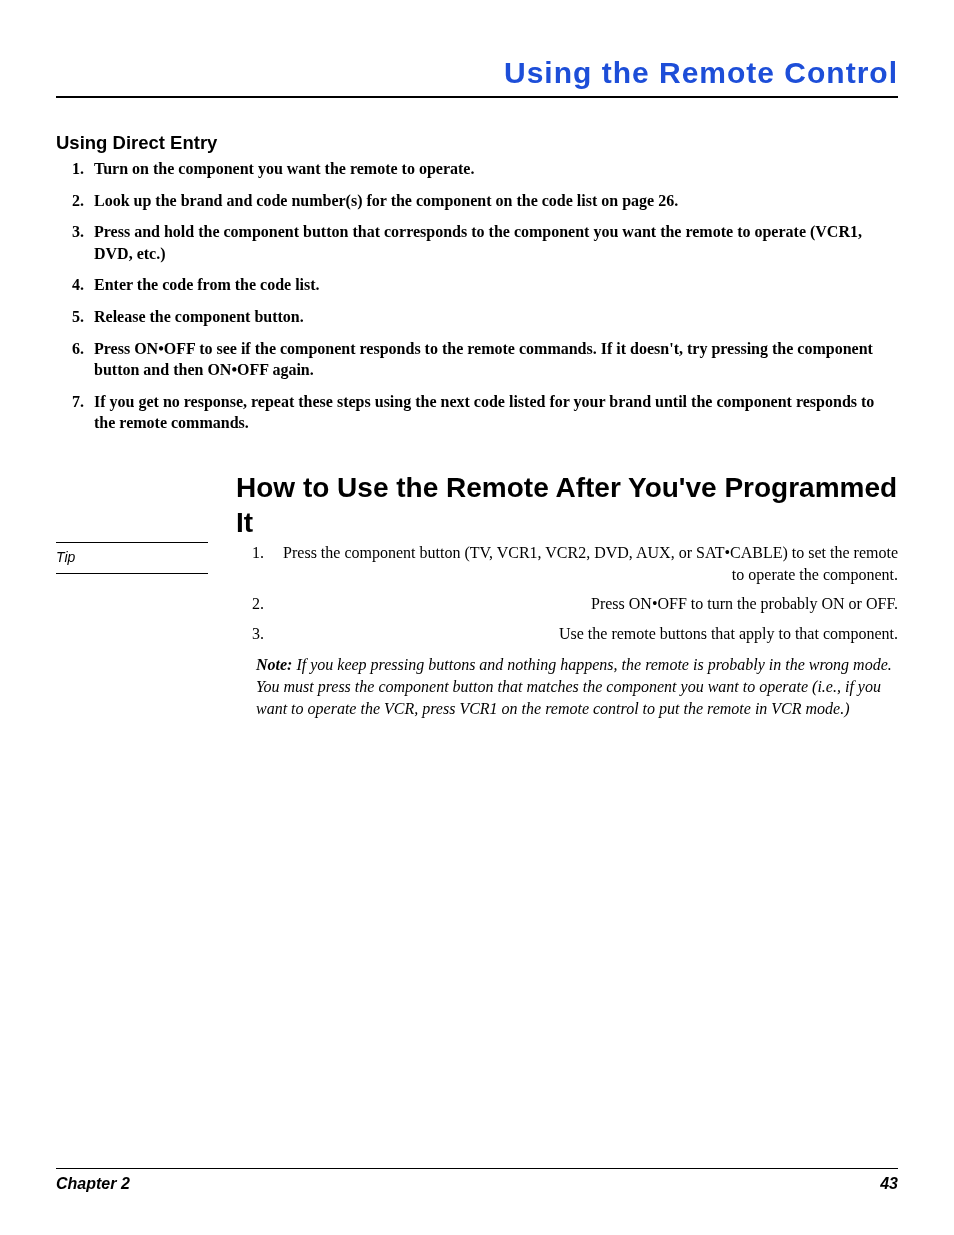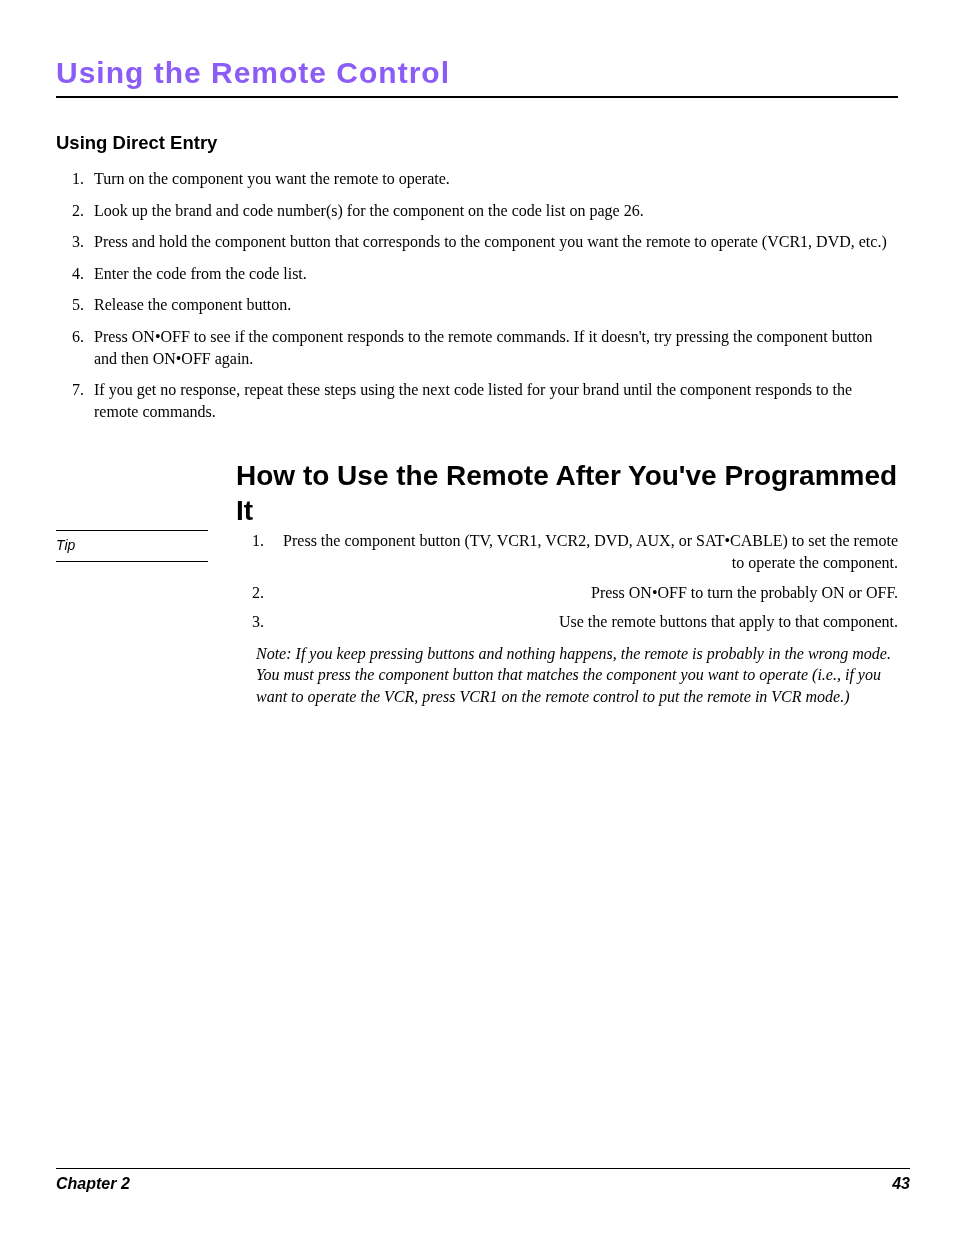--- a/index.html
+++ b/index.html
@@ -10,41 +10,43 @@
     font-family: Georgia, "Times New Roman", Times, serif;
   }
   .page {
     width: 954px;
     height: 1235px;
     box-sizing: border-box;
     padding: 56px 56px 0 56px;
     position: relative;
   }
   .header-title {
+    text-align: right;
     font-family: Arial, Helvetica, sans-serif;
     font-weight: 900;
     font-stretch: extra-condensed;
     letter-spacing: 1px;
     font-size: 30px;
-    color: #8b5cf6;
+    color: #1d4ed8;
     border-bottom: 2px solid #000;
     padding-bottom: 6px;
     margin-bottom: 34px;
   }
   .section-heading {
     font-family: "Segoe UI", Arial, Helvetica, sans-serif;
     font-weight: 700;
     font-size: 18.5px;
     margin: 0 0 4px 0;
   }
   ol.main-list {
-    margin: 14px 0 26px 0;
+    margin: 4px 0 26px 0;
     padding-left: 32px;
     font-size: 16px;
     line-height: 1.35;
+    font-weight: bold;
   }
   ol.main-list > li {
     margin-bottom: 10px;
     padding-left: 6px;
   }
   .two-col {
     display: flex;
     align-items: flex-start;
     gap: 28px;
   }
@@ -104,26 +106,26 @@
     text-align: right;
   }
   .note-block {
     font-style: italic;
     font-size: 16px;
     line-height: 1.35;
     margin-left: 20px;
     margin-top: 6px;
   }
   .note-label {
-    font-weight: 400;
+    font-weight: 700;
   }
   .footer {
     position: absolute;
     left: 56px;
-    right: 44px;
+    right: 56px;
     bottom: 42px;
     border-top: 1.5px solid #000;
     padding-top: 6px;
     display: flex;
     justify-content: space-between;
     font-family: "Segoe UI", Arial, Helvetica, sans-serif;
     font-style: italic;
     font-weight: 700;
     font-size: 16px;
   }

